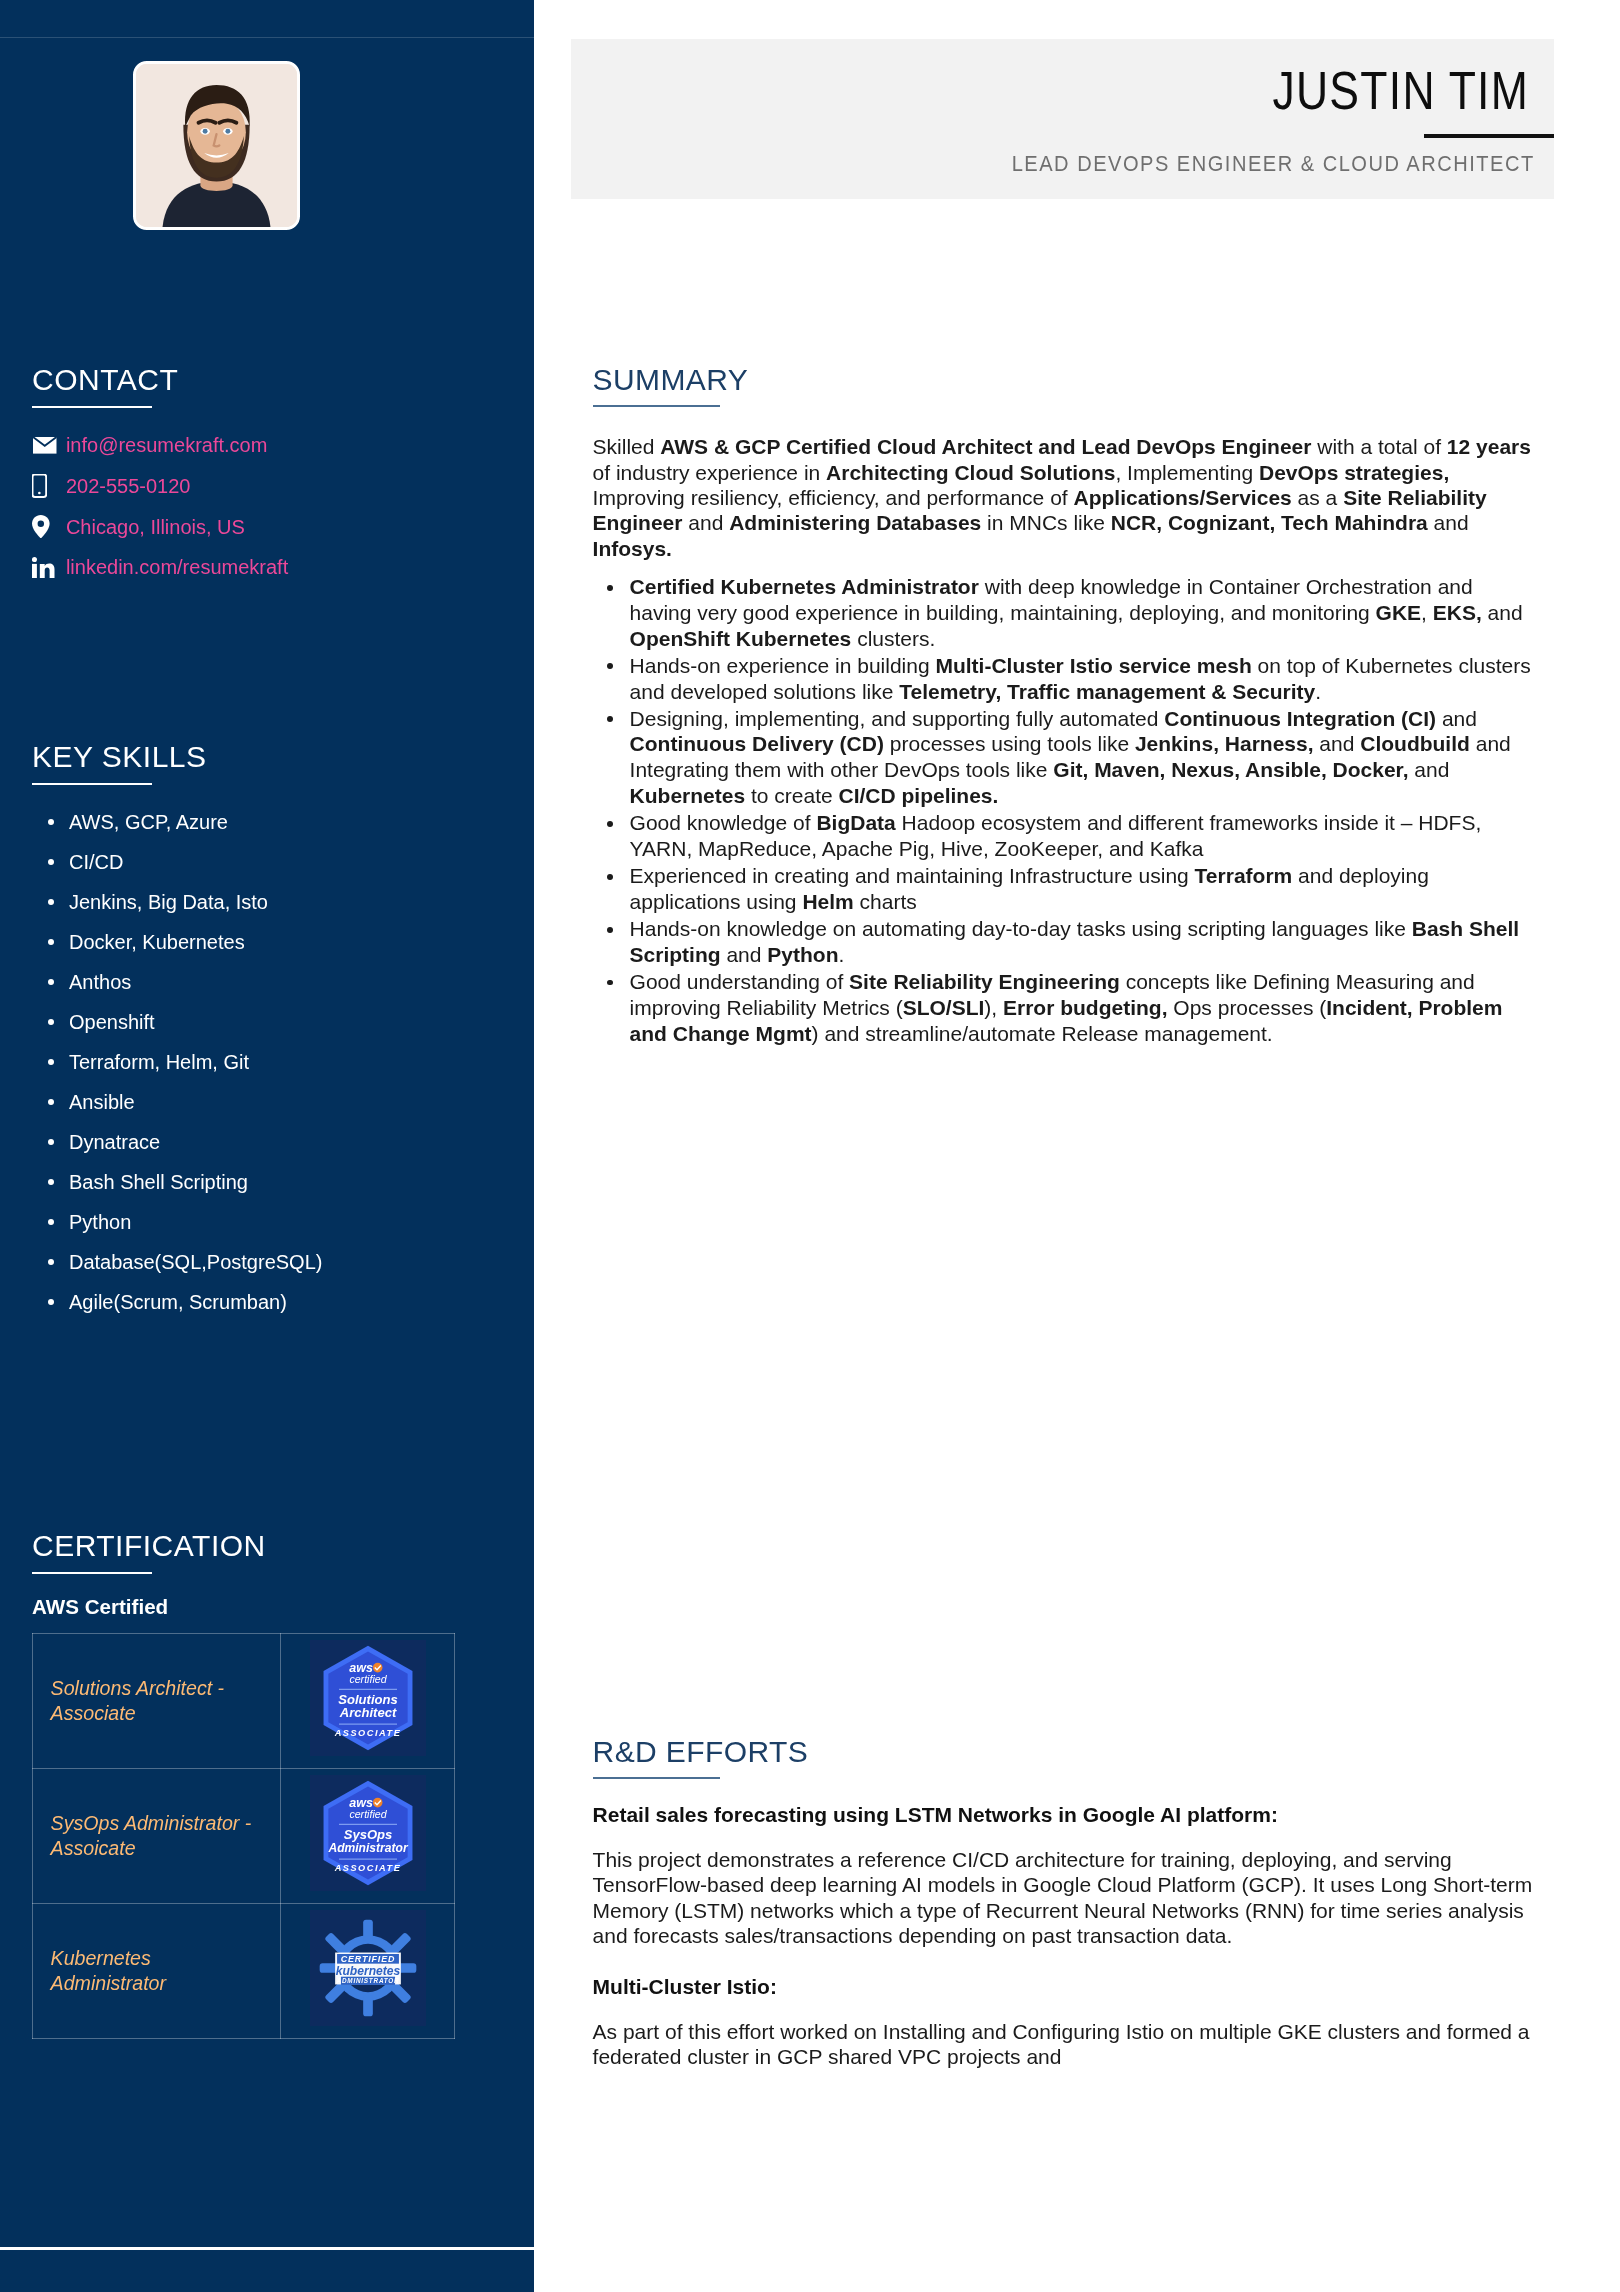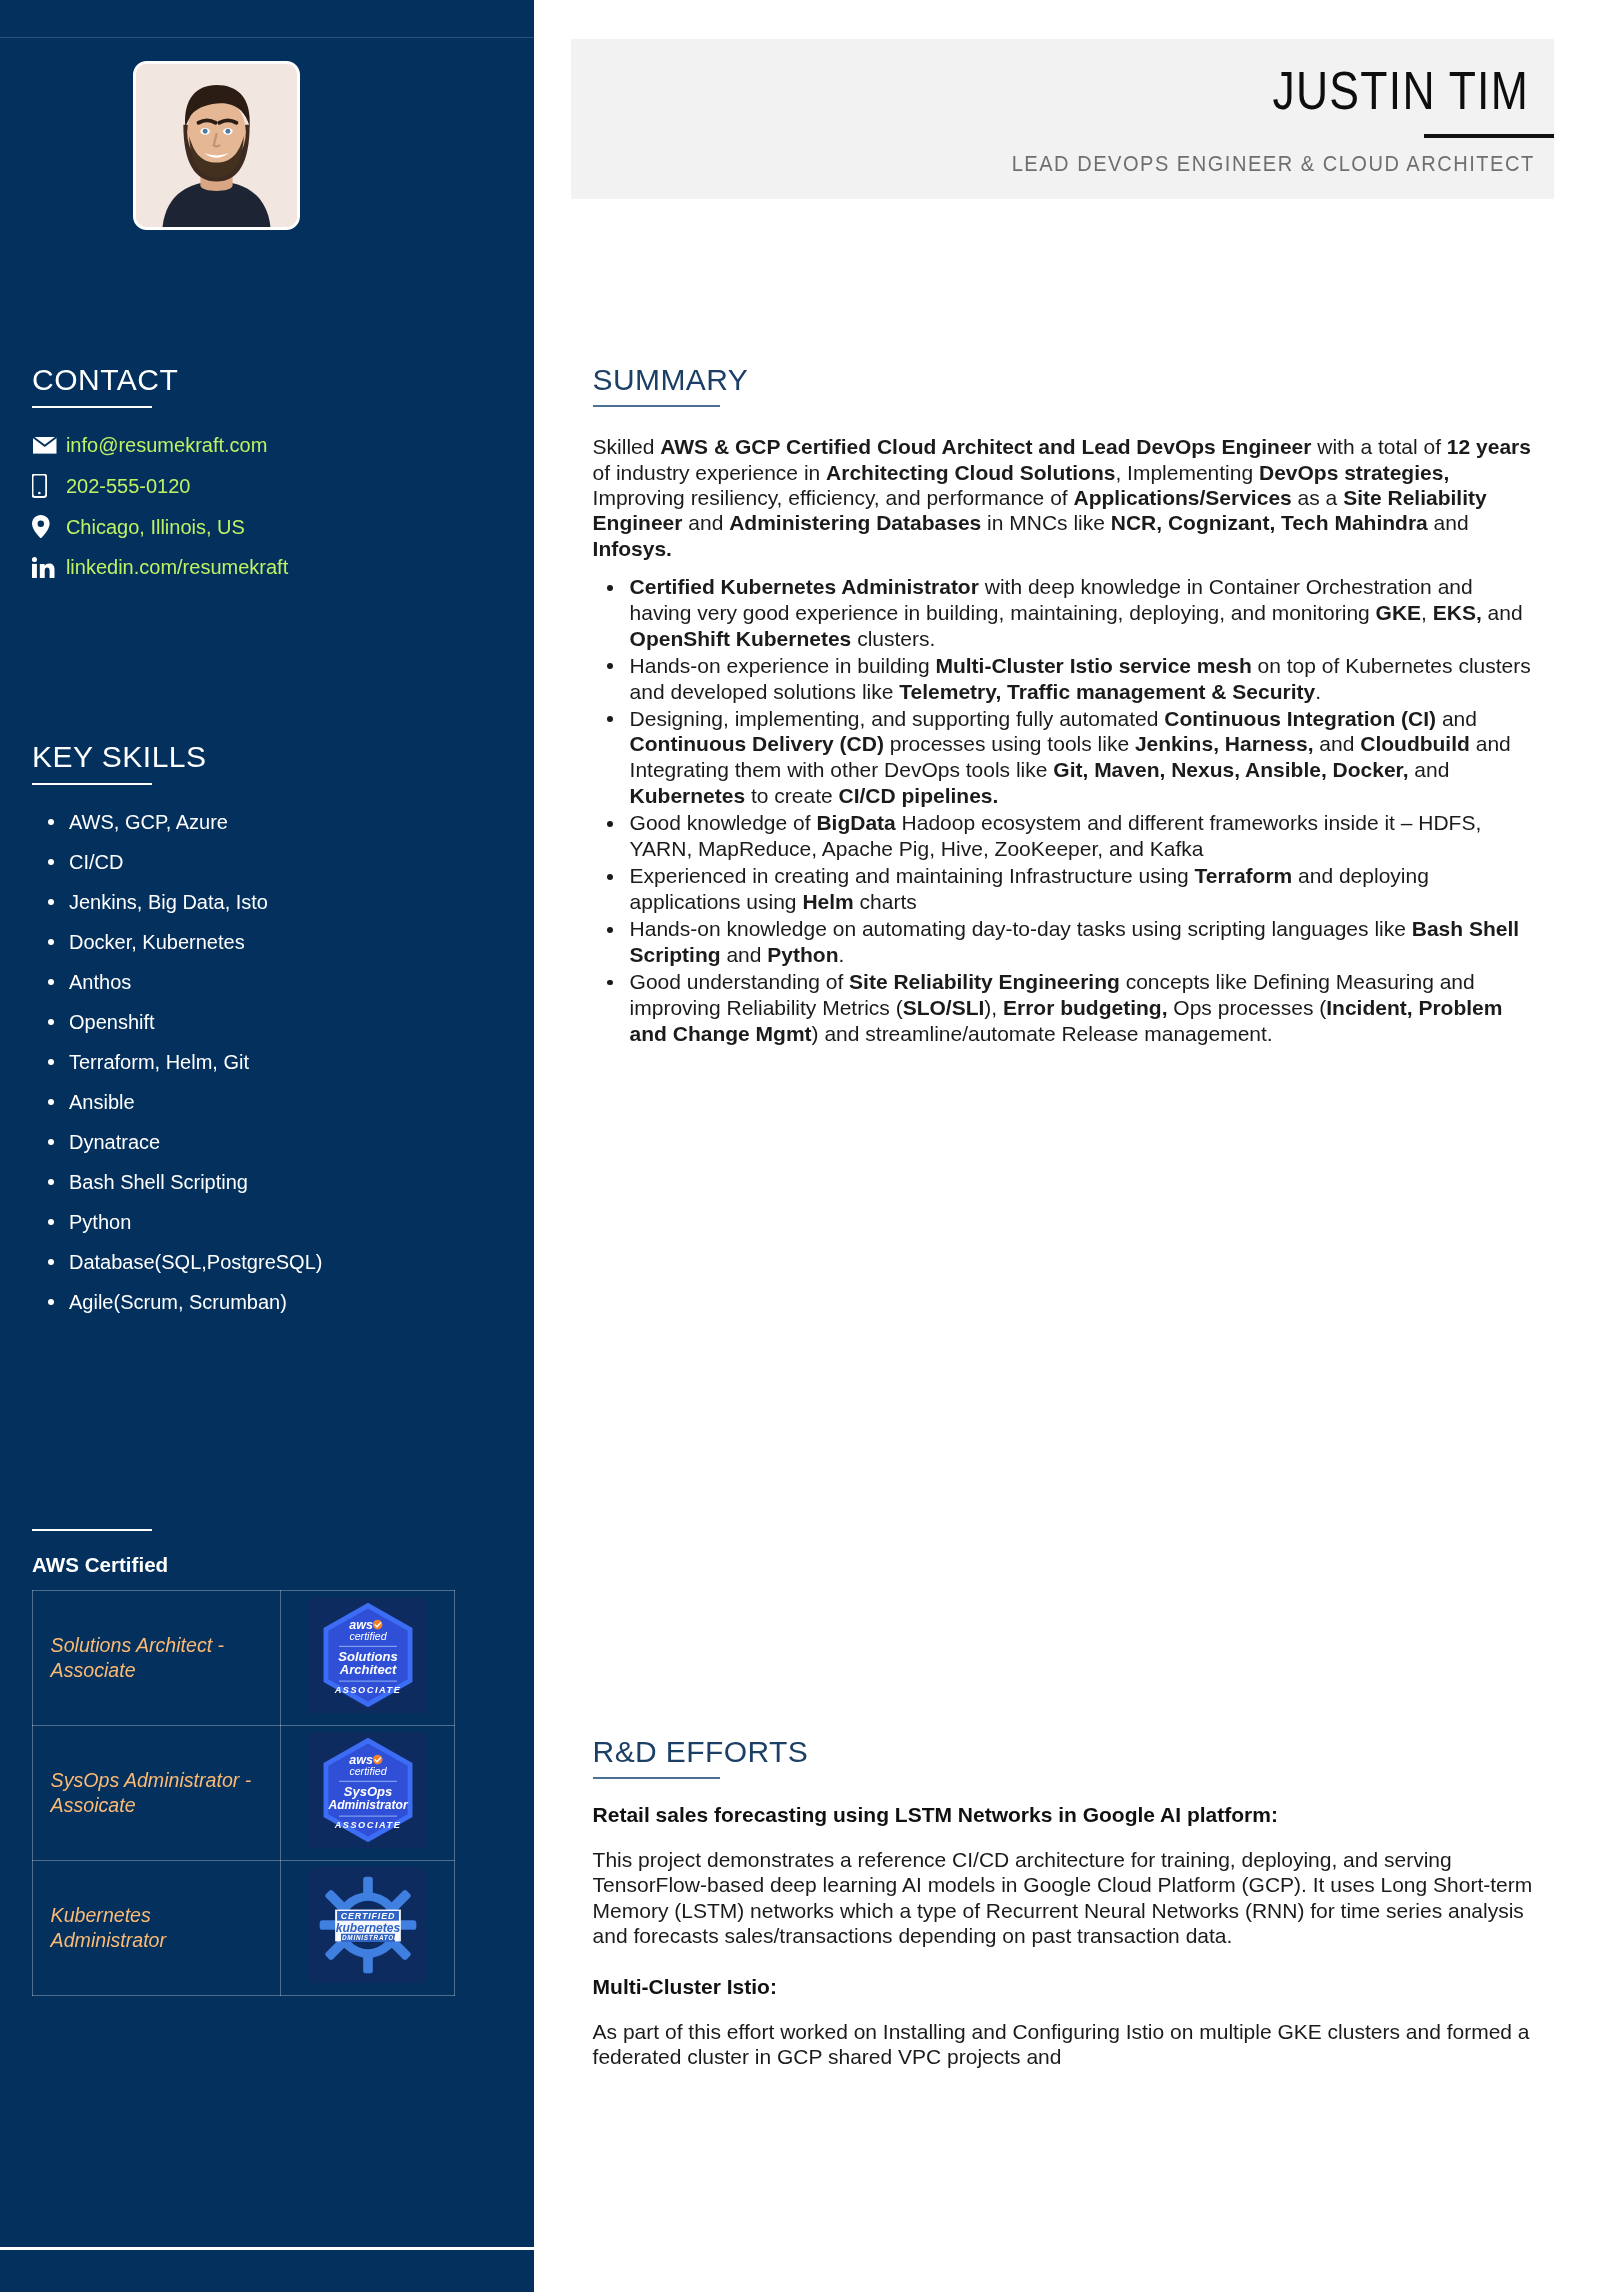--- a/index.html
+++ b/index.html
@@ -83,21 +83,21 @@
     height: 2px;
     background: #ffffff;
     margin-bottom: 25.5px;
   }
 
   .contact-list { list-style: none; margin: 0; padding: 0; }
   .contact-item {
     display: flex;
     align-items: center;
     margin-bottom: 16.7px;
-    color: #bef264;
+    color: #ec4899;
     font-size: 20px;
     line-height: 1.2;
   }
   .contact-icon {
     width: 29px;
     min-width: 29px;
     display: flex;
     align-items: center;
     justify-content: flex-start;
     color: #ffffff;
@@ -349,20 +349,21 @@
         <li class="skill-item">Ansible</li>
         <li class="skill-item">Dynatrace</li>
         <li class="skill-item">Bash Shell Scripting</li>
         <li class="skill-item">Python</li>
         <li class="skill-item">Database(SQL,PostgreSQL)</li>
         <li class="skill-item">Agile(Scrum, Scrumban)</li>
       </ul>
     </div>
 
     <div class="side-section" style="top:1529px;">
+      <h2 class="side-h">CERTIFICATION</h2>
       <div class="side-rule" style="margin-bottom:21.6px;"></div>
       <div class="cert-sub">AWS Certified</div>
 
       <table class="cert-table">
         <tbody>
           <tr class="cert-row">
             <td>Solutions Architect - Associate</td>
             <td class="badge-cell">
               <span class="badge-wrap">
                 <svg viewBox="0 0 120 120" xmlns="http://www.w3.org/2000/svg" style="font-size:20px">

